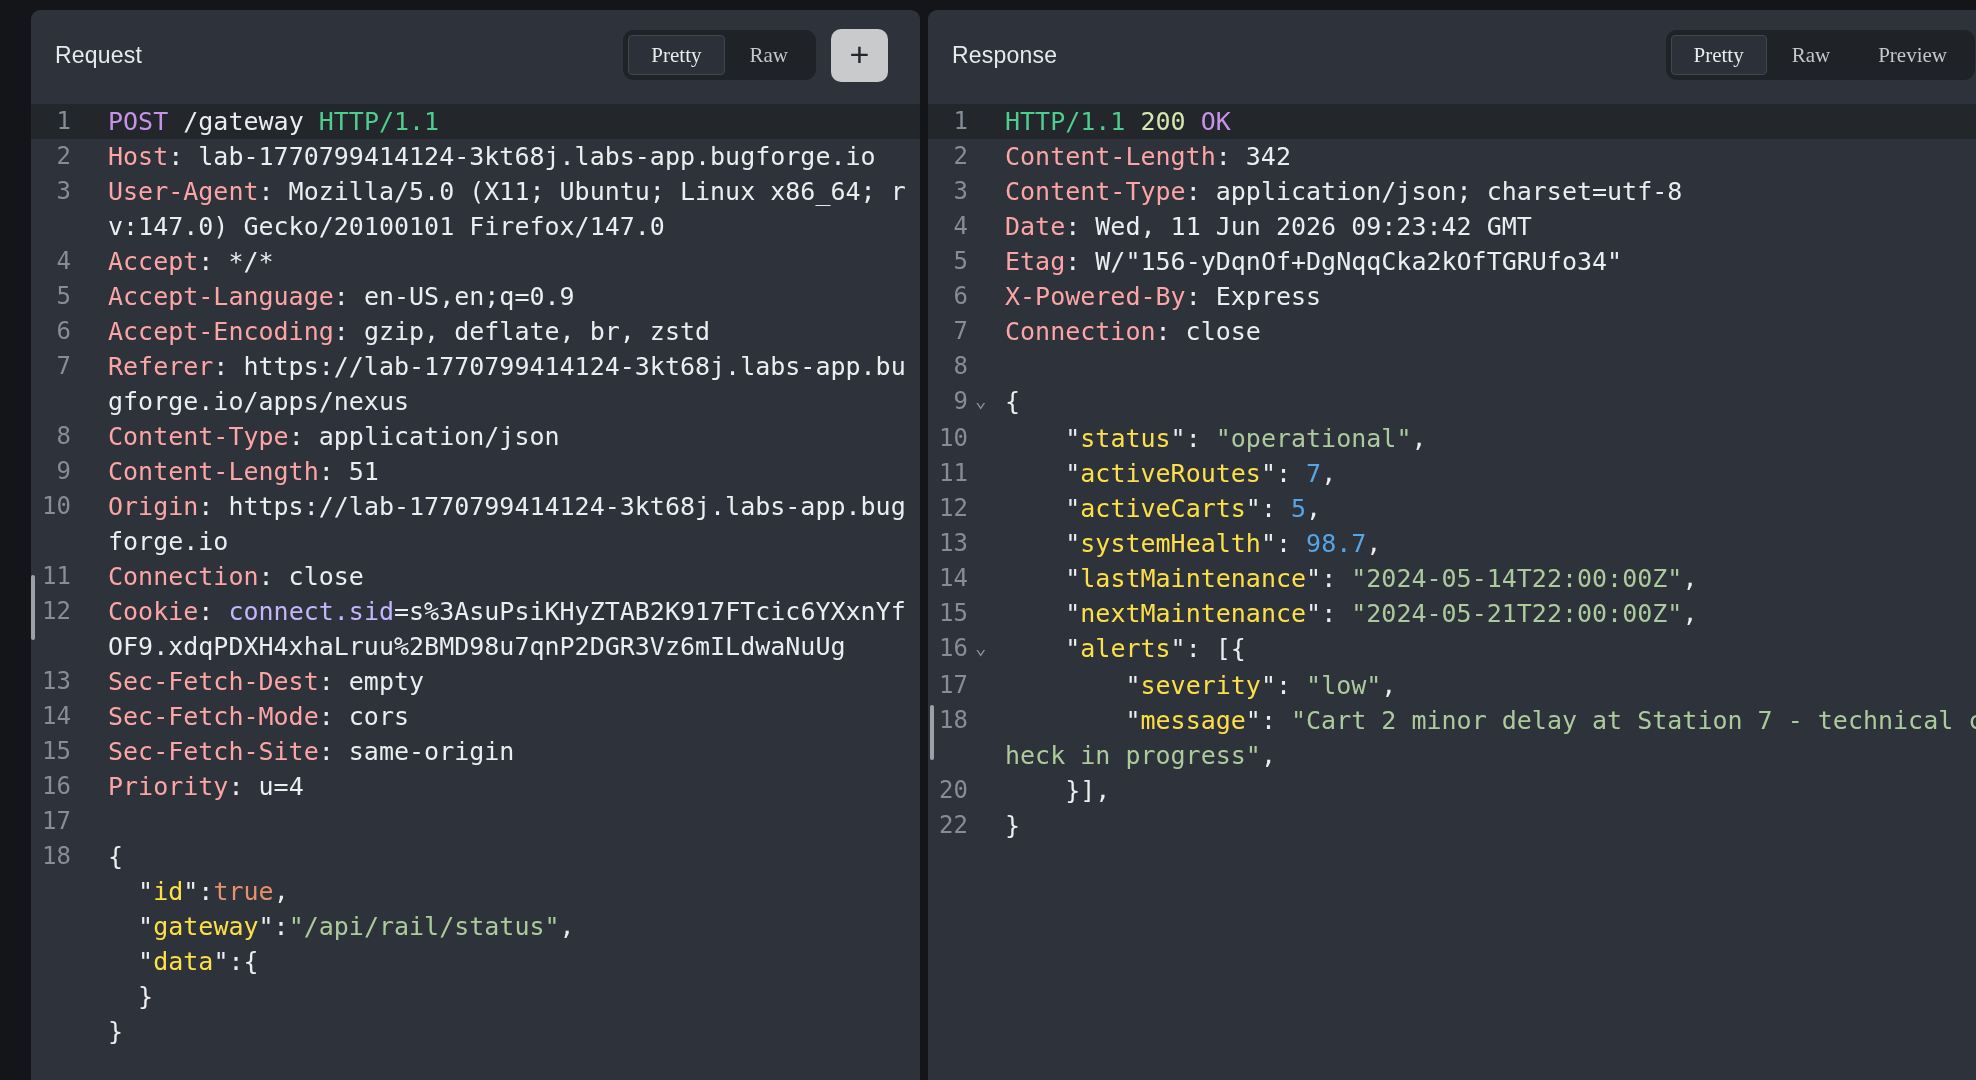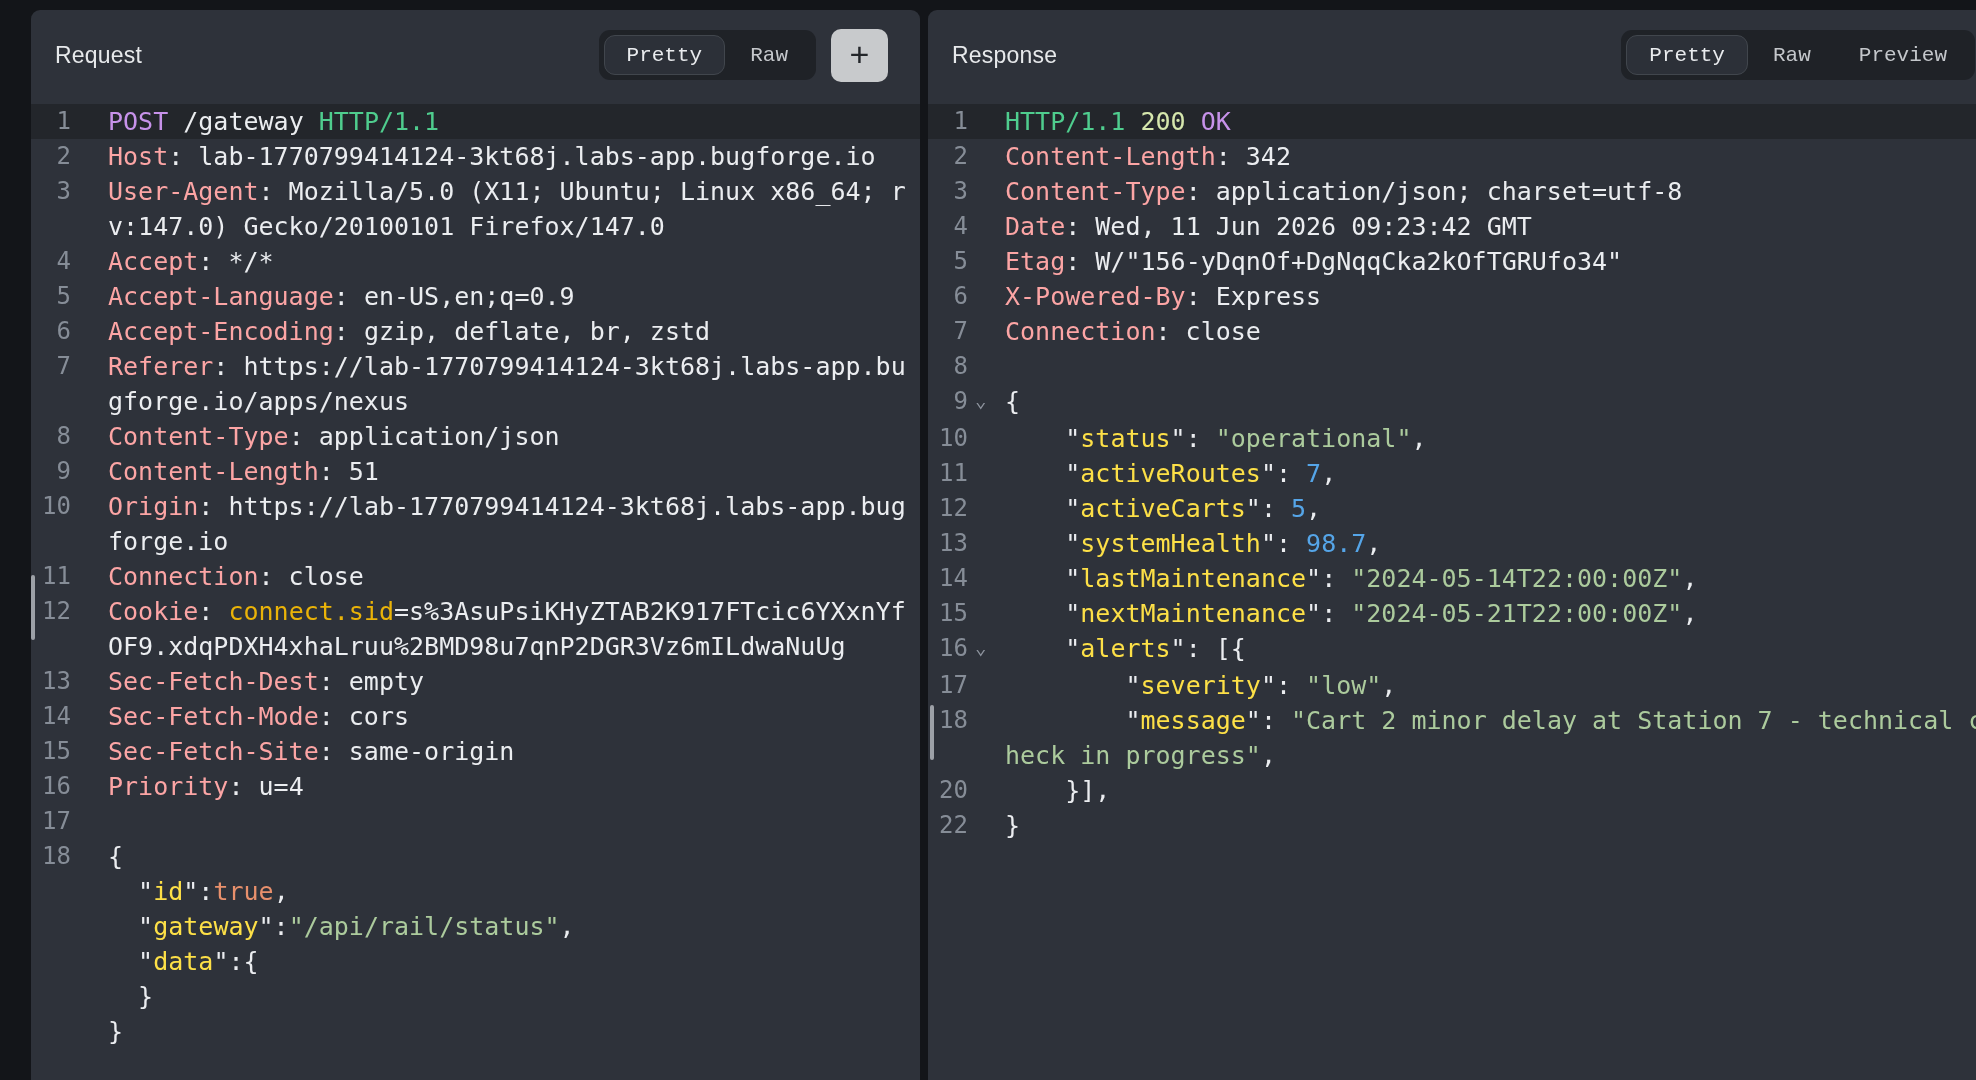--- a/index.html
+++ b/index.html
@@ -3,35 +3,35 @@
 <meta charset="utf-8">
 <style>
   html,body{margin:0;padding:0;background:#131519;width:1976px;height:1080px;overflow:hidden;}
   .app{position:relative;width:1976px;height:1080px;display:flex;gap:8px;padding-top:10px;box-sizing:border-box;font-family:"Liberation Sans",sans-serif;margin-left:31px;}
   .panel{background:#2e323a;border-radius:9px 9px 0 0;height:1070px;display:flex;flex-direction:column;overflow:hidden;box-sizing:border-box;}
   .panel-request{width:889px;flex:0 0 889px;}
   .panel-response{flex:1;}
   .panel-header{height:90px;flex:0 0 90px;display:flex;align-items:center;padding:0 32px 0 24px;box-sizing:border-box;}
   .panel-title{font-size:23px;font-weight:400;color:#e7e9eb;margin:0;letter-spacing:.2px;}
   .tabs{margin-left:auto;background:#1f2227;border-radius:11px;padding:5px;display:flex;gap:2px;}
-  .tab{appearance:none;background:transparent;border:1px solid transparent;border-radius:11px;height:40px;padding:0 22px;font-family:Liberation Mono, monospace;font-size:21px;color:#c4c7cb;cursor:pointer;}
+  .tab{appearance:none;background:transparent;border:1px solid transparent;border-radius:4px;height:40px;padding:0 22px;font-family:Liberation Serif, serif;font-size:21px;color:#c4c7cb;cursor:pointer;}
   .tab.active{background:#2c3038;border-color:#41464d;color:#e9ebee;}
   .add-btn{appearance:none;border:none;margin-left:15px;width:57px;height:53px;border-radius:10px;background:#c8cacc;color:#23262a;font-size:34px;line-height:1;font-family:"Liberation Sans",sans-serif;cursor:pointer;display:flex;align-items:center;justify-content:center;padding-bottom:4px;box-sizing:border-box;}
   .code{flex:1;padding-top:4px;font-family:"DejaVu Sans Mono",monospace;font-size:25px;line-height:35px;overflow:hidden;}
   .code-row{display:flex;min-height:35px;}
   .code-row.hl{background:#23262b;}
   .ln{flex:0 0 40px;text-align:right;color:#868d97;font-size:24px;user-select:none;}
   .fold{flex:0 0 37px;padding-left:7px;box-sizing:border-box;color:#8d939d;}
   .chev{font-size:19px;display:inline-block;transform:translateY(-3px);}
   .content{flex:1;white-space:pre-wrap;word-break:break-all;}
   .panel-request .content{padding-right:0;}
   .panel-response .content{padding-right:10px;}
   .tk-plain{color:#ebedf0}.tk-hname{color:#fca5a5}.tk-method{color:#c792ea}.tk-proto{color:#4fcd8e}
   .tk-status{color:#d6e7ad}.tk-key{color:#fde047}.tk-str{color:#accb9d}.tk-num{color:#55a5e8}
-  .tk-bool{color:#e8906c}.tk-red{color:#eab308}
+  .tk-bool{color:#e8906c}.tk-red{color:#c4b5fd}
   .scroll-thumb{position:absolute;width:4px;border-radius:2px;background:#9da1a7;}
   #req-thumb{left:0;top:575px;height:65px;}
   #resp-thumb{left:899px;top:705px;height:55px;}
 </style>
 </head>
 <body>
 
 <div class="app">
 
   <section class="panel panel-request">

